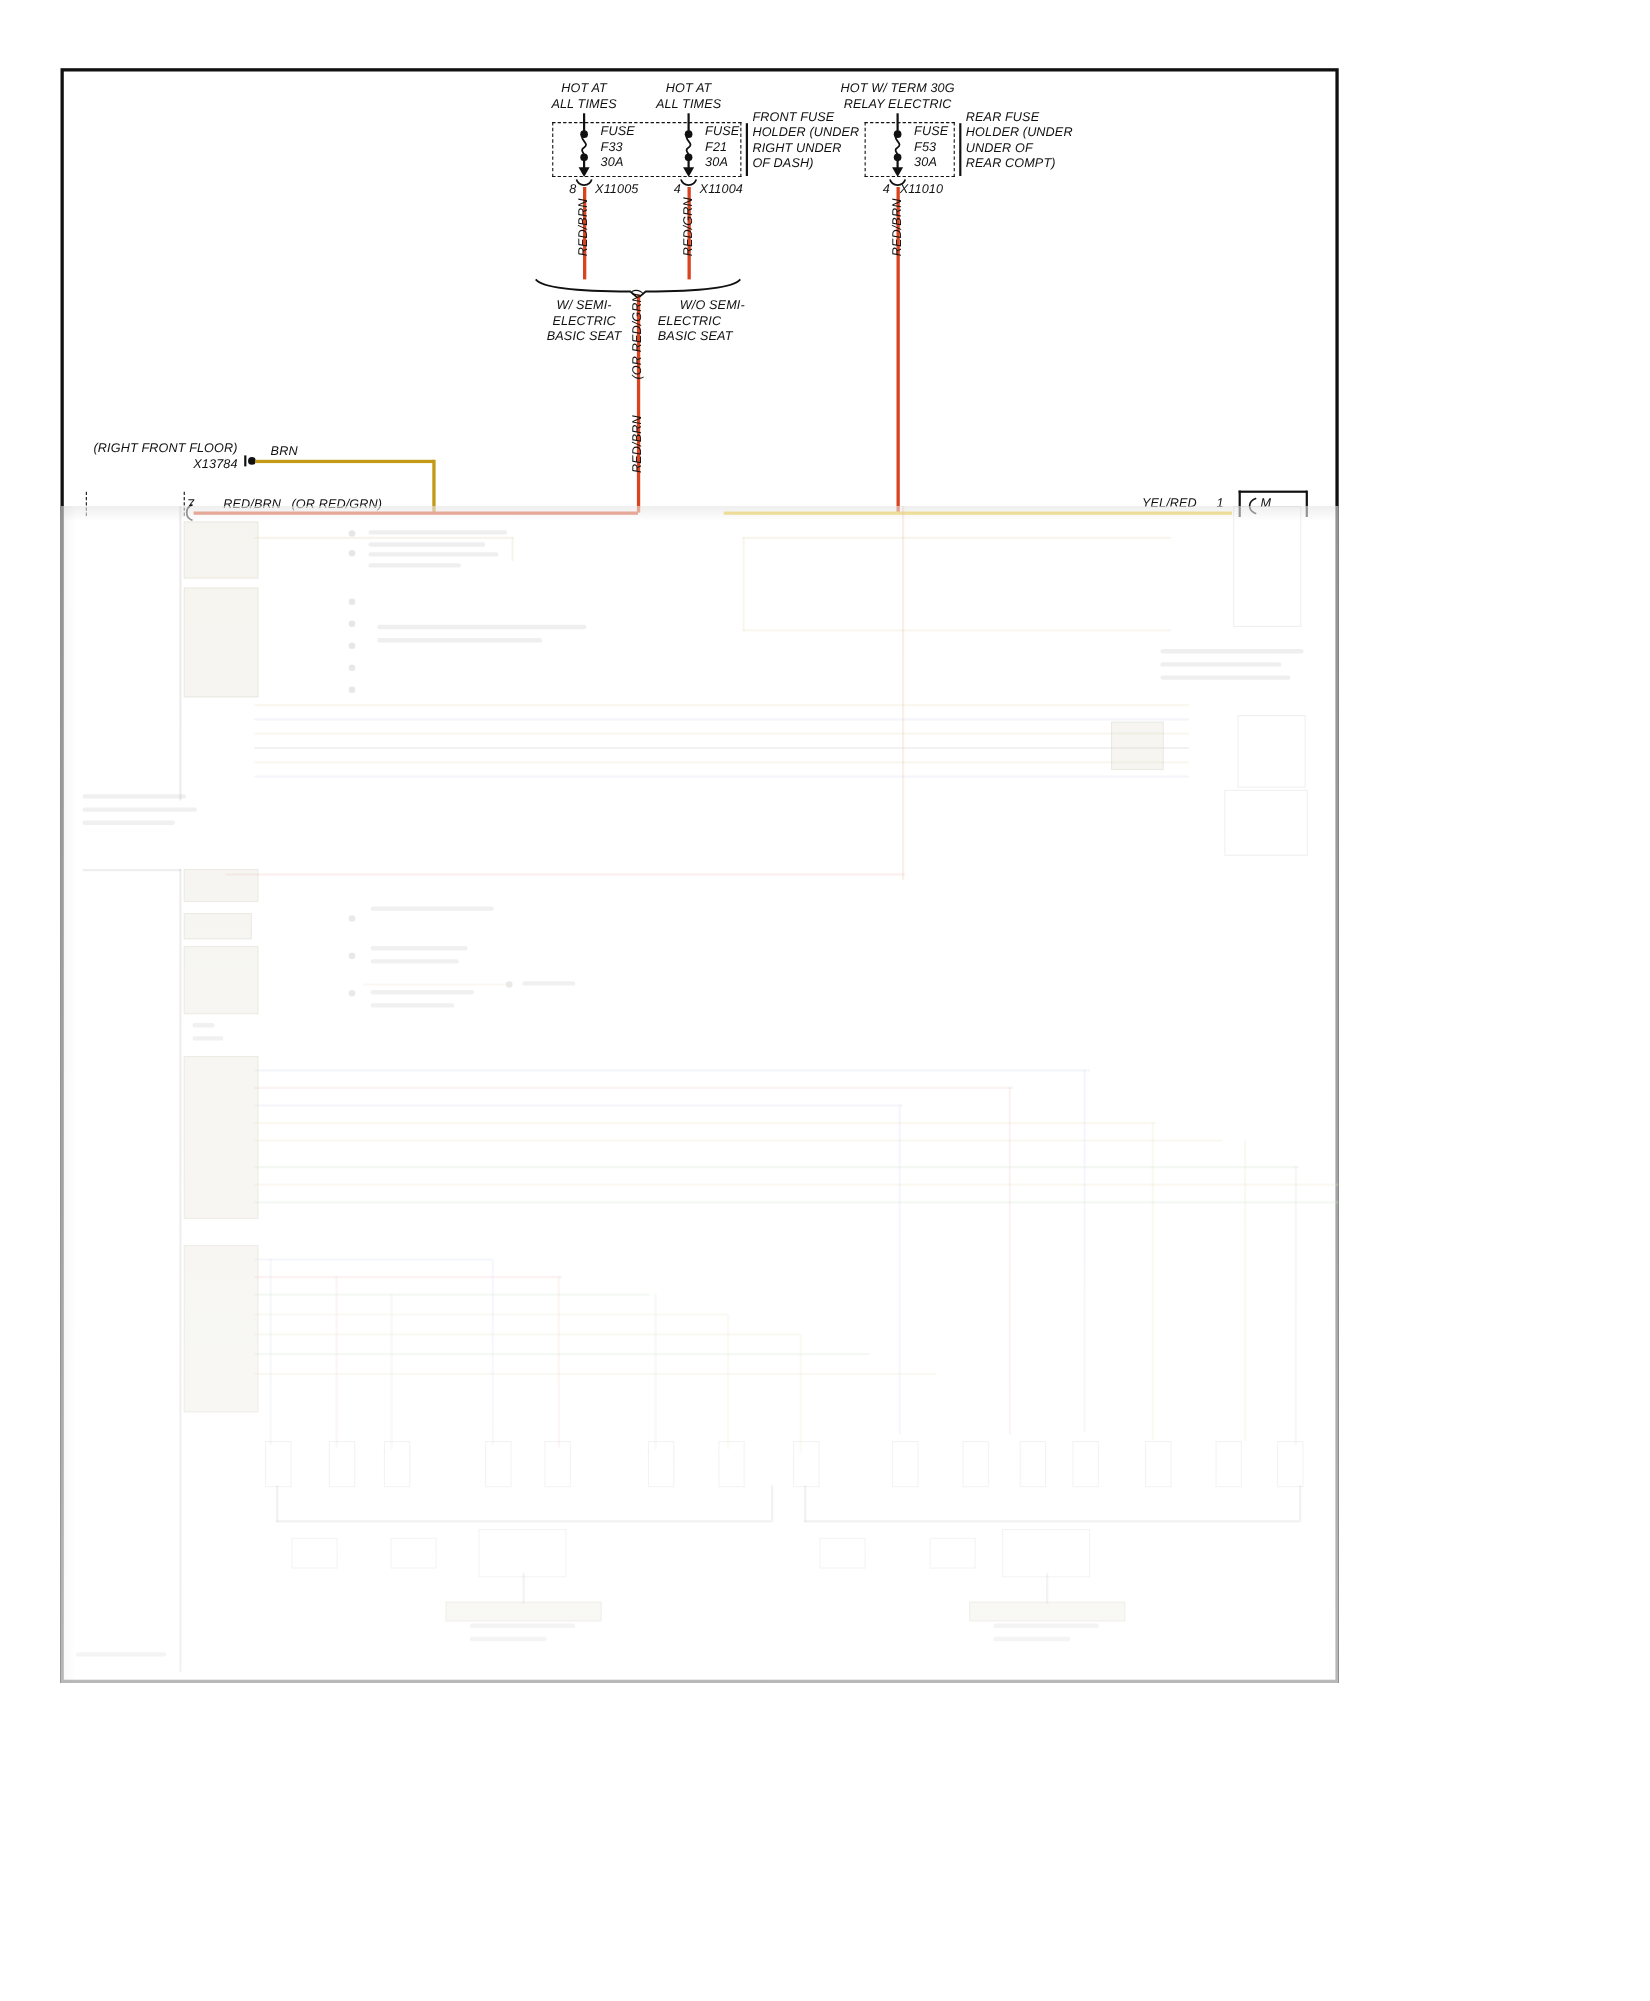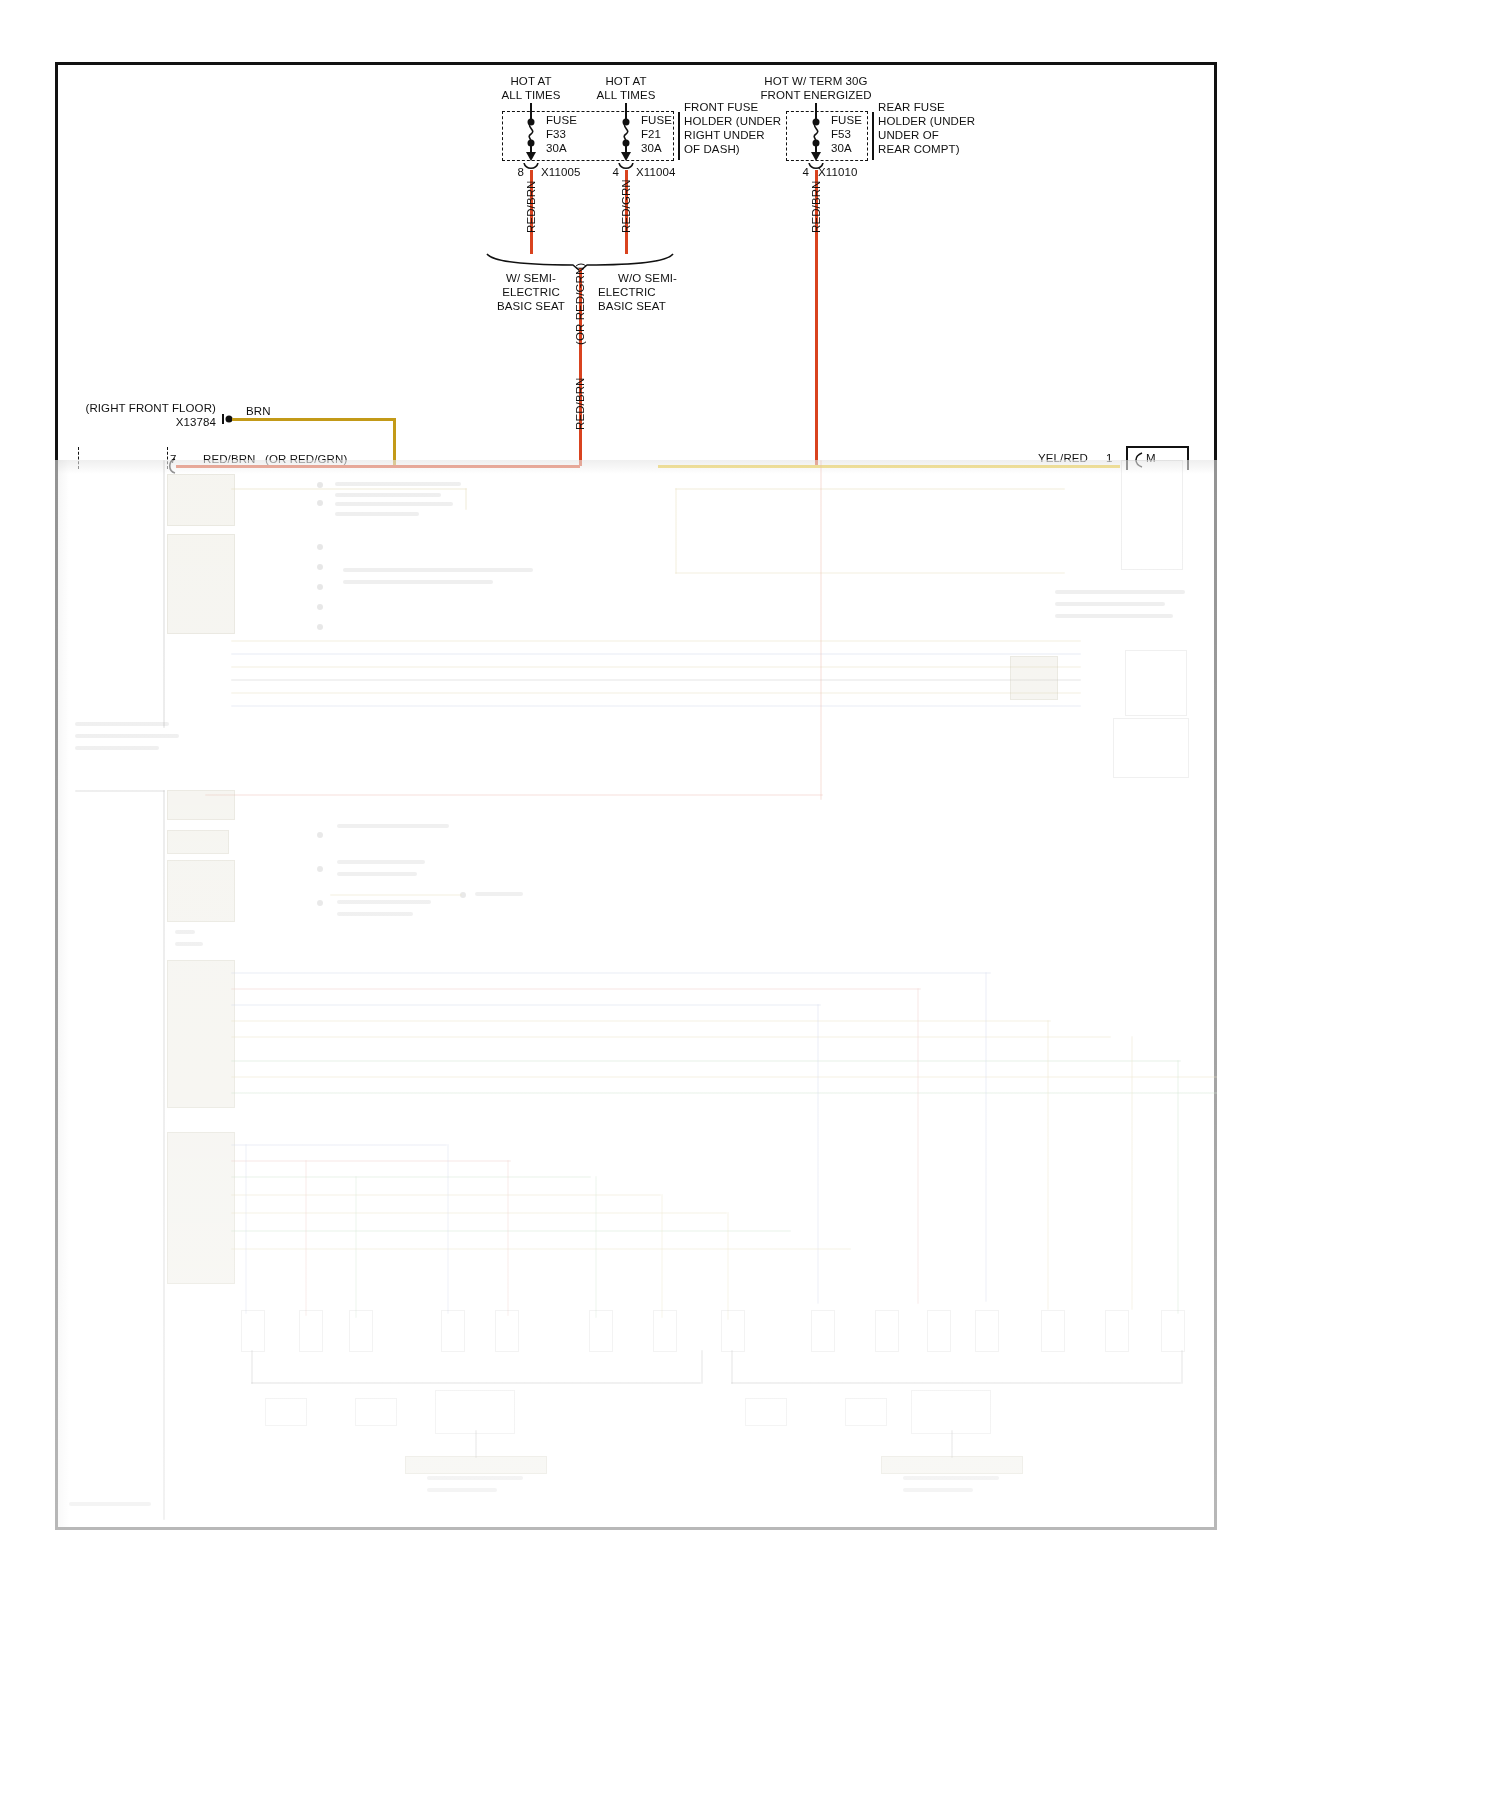--- a/index.html
+++ b/index.html
@@ -1,17 +1,17 @@
 <!DOCTYPE html>
 <html><head>
 <meta charset="utf-8">
 <style>
   html,body{margin:0;padding:0;background:#ffffff;}
   body{font-family:"Liberation Sans",sans-serif;}
-  #page{position:relative;width:1500px;height:1588px;background:#ffffff;overflow:hidden;}
+  #page{position:relative;width:1500px;height:1588px;background:#ffffff;overflow:hidden;font-style:italic;}
 
   
   .frame-outer{position:absolute;left:55px;top:62px;width:1162px;height:1468px;
                border:3px solid #111;box-sizing:border-box;background:#fff;}
 
   
   .txt{position:absolute;color:#111;font-size:11.5px;line-height:13.5px;white-space:pre;letter-spacing:.1px;}
   .txt.c{text-align:center;transform:translateX(-50%);}
   .txt.r{text-align:right;transform:translateX(-100%);}
   .vtxt{position:absolute;color:#111;font-size:11.5px;white-space:nowrap;
@@ -126,21 +126,21 @@
   <div class="wire v red" style="left:625px;top:170px;height:84px;"></div>
   <div class="vtxt" style="left:620px;top:233px;">RED/GRN</div>
 
   <div class="blk v" style="left:678px;top:112px;height:48px;"></div>
   <div class="txt" style="left:684px;top:101px;">FRONT FUSE</div>
   <div class="txt" style="left:684px;top:115px;">HOLDER (UNDER</div>
   <div class="txt" style="left:684px;top:129px;">RIGHT UNDER</div>
   <div class="txt" style="left:684px;top:143px;">OF DASH)</div>
 
   <div class="txt c" style="left:816px;top:75px;">HOT W/ TERM 30G</div>
-  <div class="txt c" style="left:816px;top:89px;">FRONT ENERGIZED</div>
+  <div class="txt c" style="left:816px;top:89px;">RELAY ELECTRIC</div>
 
   <div class="blk v" style="left:815px;top:103px;height:16px;"></div>
 
   <div class="dashbox" style="left:786px;top:111px;width:82px;height:50px;"></div>
 
   <div class="dot" style="left:816px;top:122px;"></div>
   <svg class="squig" style="left:816px;top:122px;" width="14" height="21" viewBox="0 0 14 21">
     <path d="M7 0 C 1 5, 13 8, 7 12 C 2 15, 9 18, 7 21" stroke="#111" stroke-width="1.6" fill="none"></path>
   </svg>
   <div class="dot" style="left:816px;top:143px;"></div>

